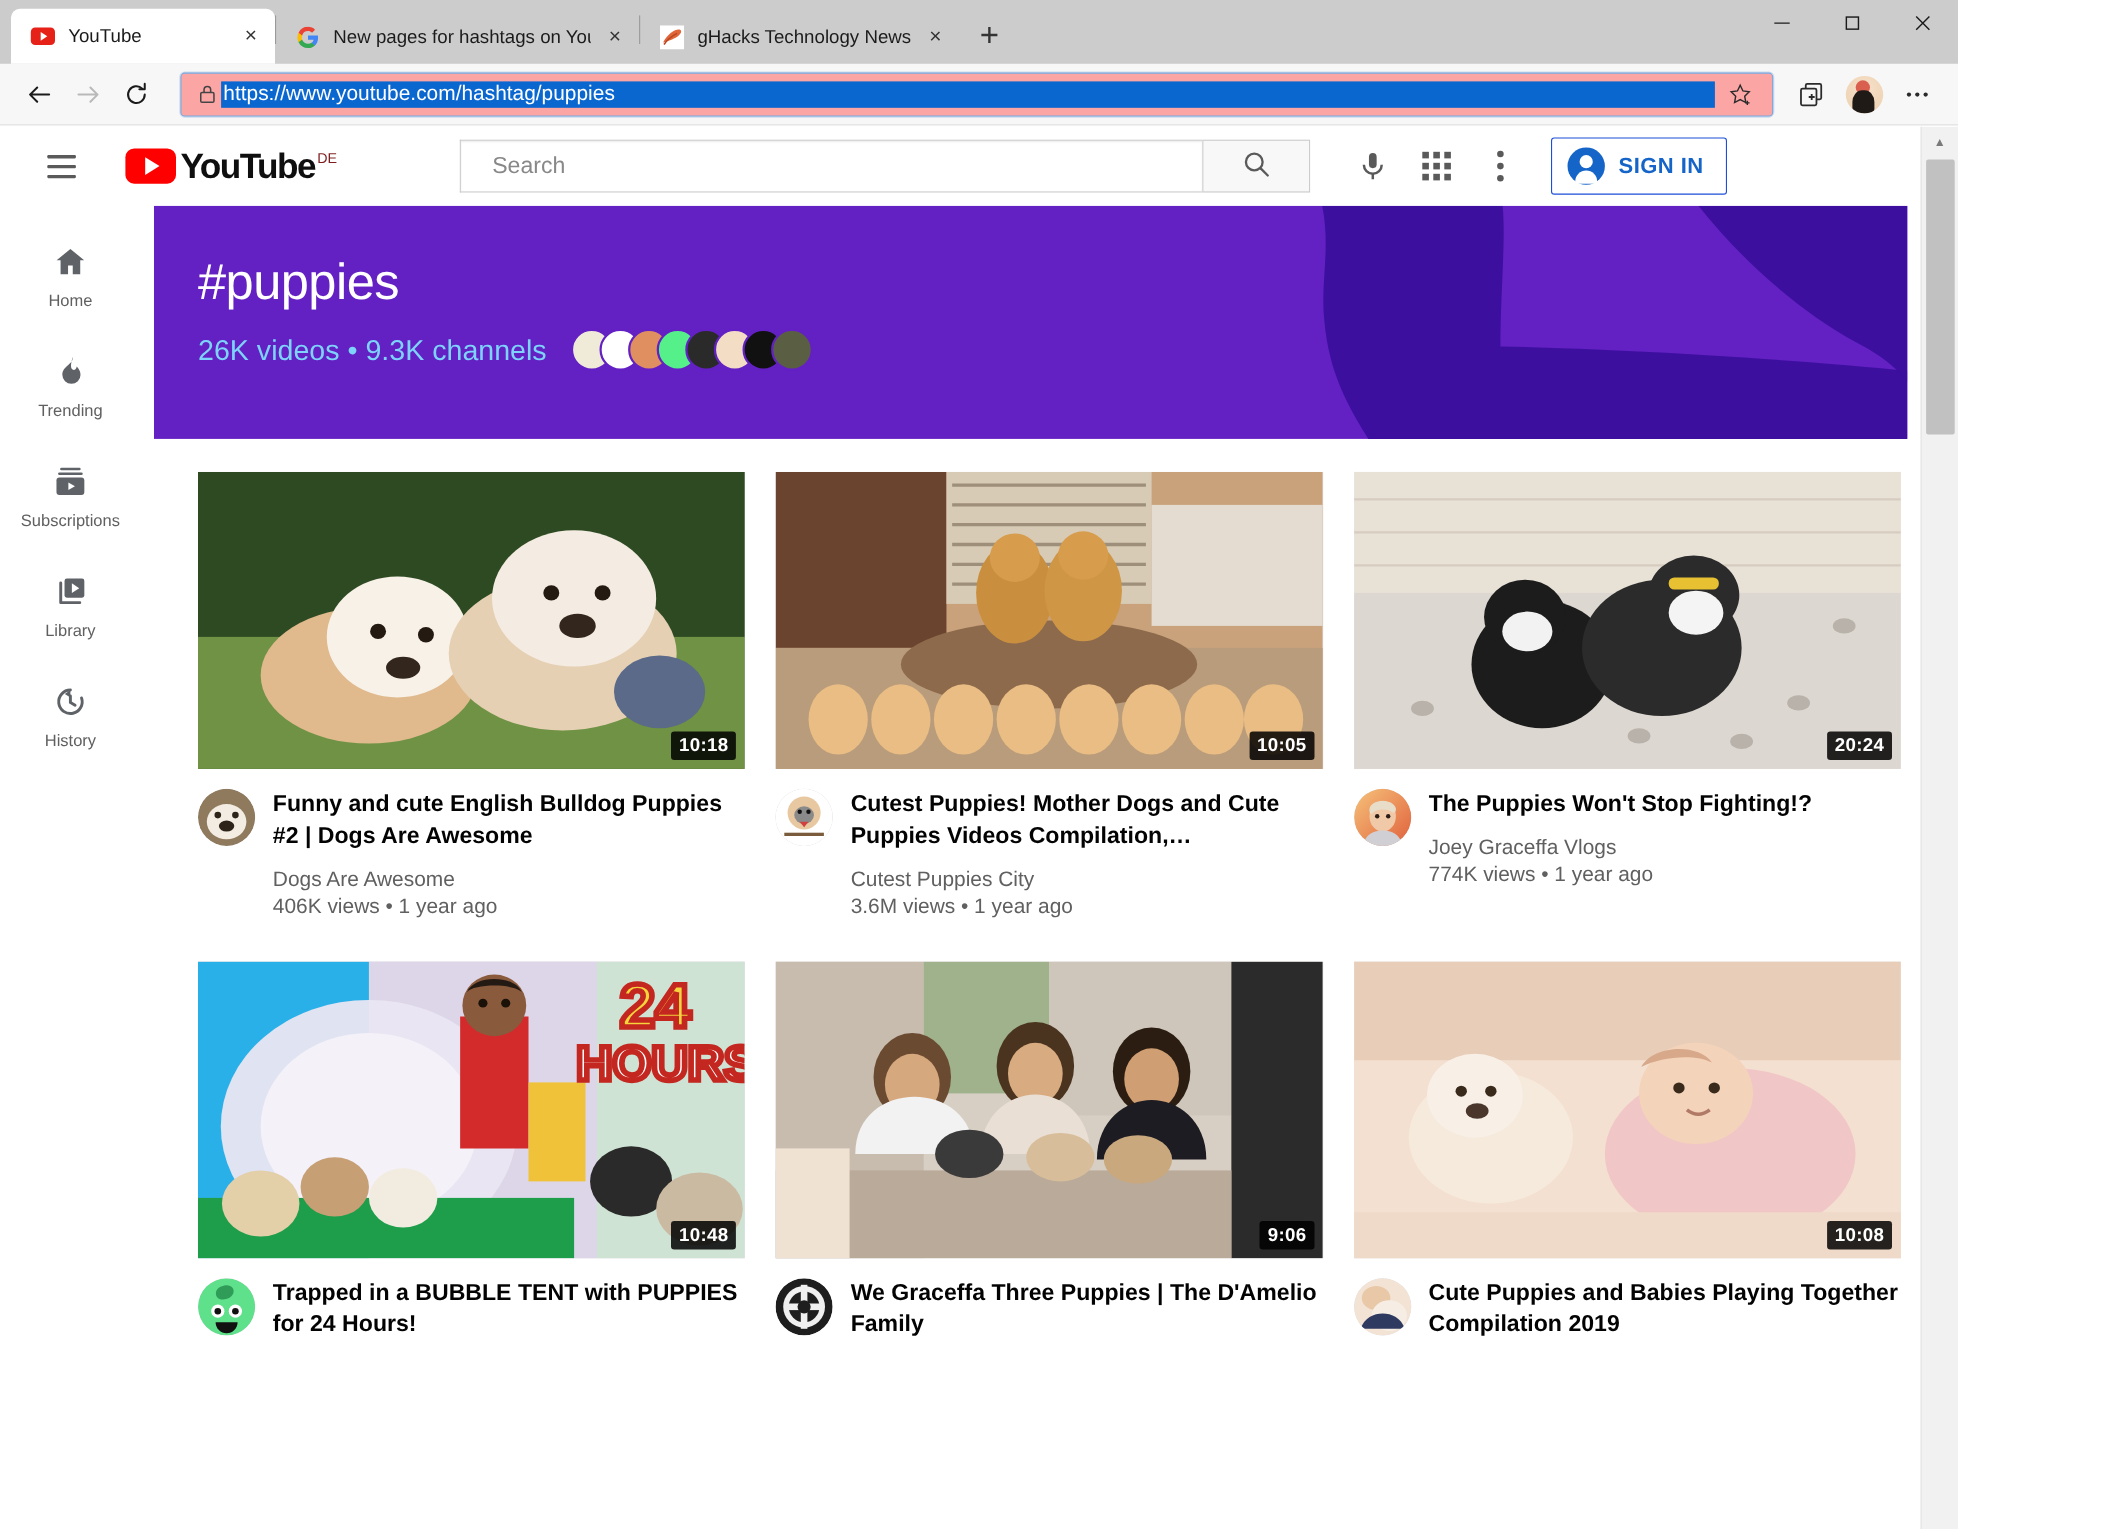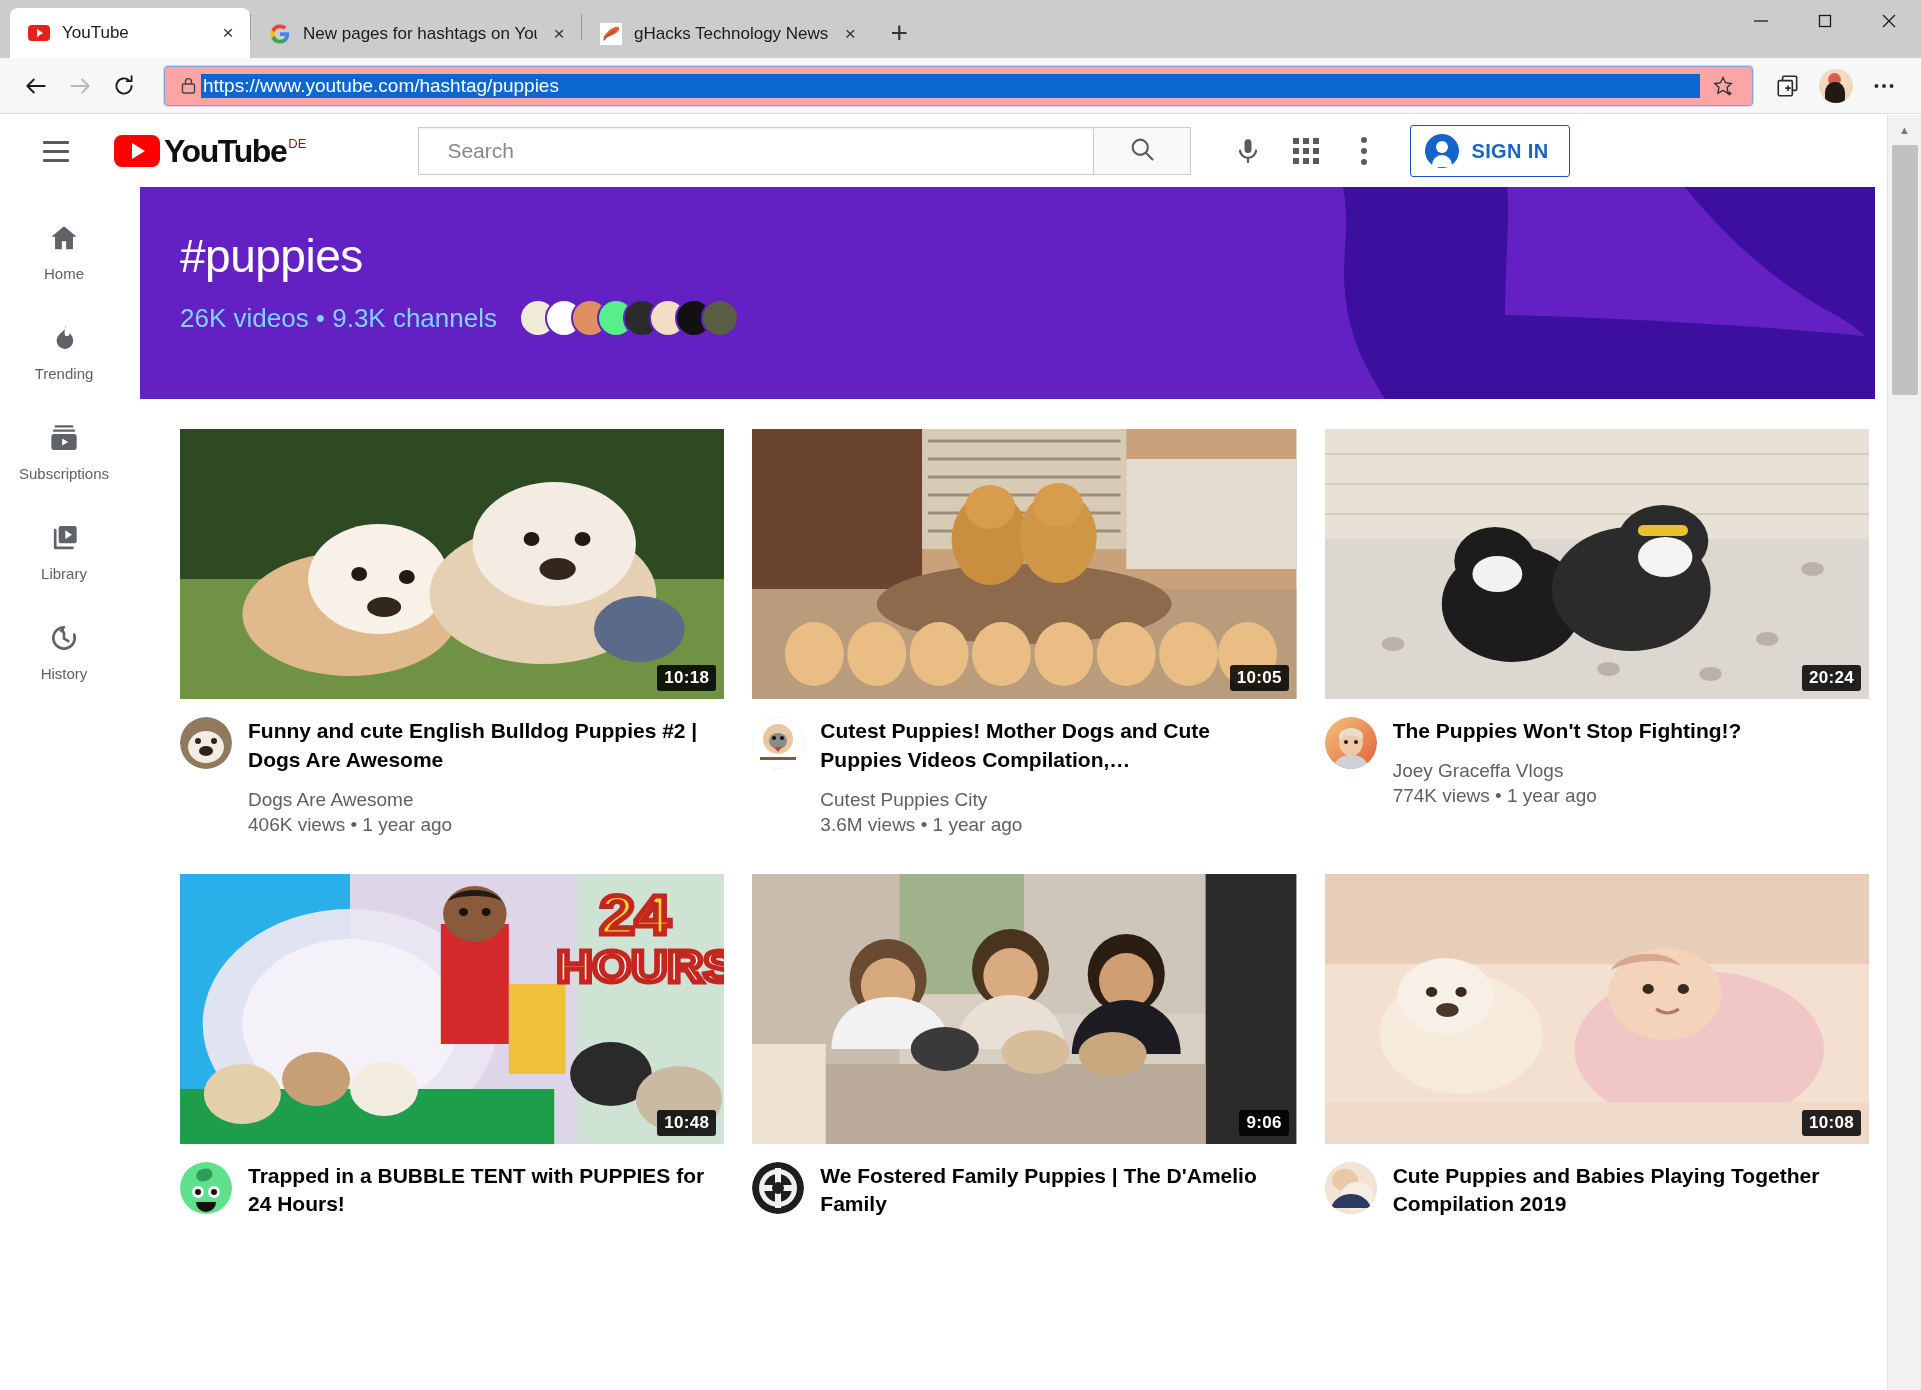--- a/index.html
+++ b/index.html
@@ -4,21 +4,21 @@
 <style>
   * { box-sizing: border-box; margin: 0; padding: 0; }
   html, body {
     width: 1921px; height: 1390px;
     overflow: hidden;
     font-family: "Liberation Sans", sans-serif;
     background: #ffffff;
   }
 
   
-  .browser { width: 1921px; height: 1390px; position: relative; background: #ffffff; }
+  .browser { width: 1780px; height: 1390px; position: relative; background: #ffffff; }
 
   .titlebar {
     height: 58px; background: #cccccc;
     display: flex; align-items: flex-end; position: relative;
   }
   .tabstrip { display: flex; align-items: flex-end; height: 58px; padding-left: 10px; flex: 1; }
 
   .tab {
     display: flex; align-items: center;
     height: 48px; padding: 0 8px 0 18px;
@@ -758,21 +758,21 @@
                   <svg viewBox="0 0 52 52" width="52" height="52">
                     <circle cx="26" cy="26" r="26" fill="#1e1e1e"></circle>
                     <circle cx="26" cy="26" r="19" fill="#f0f0f0"></circle>
                     <circle cx="26" cy="26" r="14" fill="#1e1e1e"></circle>
                     <rect x="23" y="6" width="6" height="40" fill="#f0f0f0"></rect>
                     <rect x="8" y="23" width="36" height="6" fill="#f0f0f0"></rect>
                     <circle cx="26" cy="26" r="6" fill="#1e1e1e"></circle>
                   </svg>
                 </span>
                 <span class="card-text">
-                  <span class="v-title" style="display:block">We Fostered Family Puppies | The D'Amelio Family</span>
+                  <span class="v-title" style="display:block">We Graceffa Three Puppies | The D'Amelio Family</span>
                   <span class="v-channel" style="display:block"></span>
                   <span class="v-stats" style="display:block"></span>
                 </span>
               </div>
             </div>
 
             <div class="card">
               <div class="thumb">
                 <svg class="thumb-img" viewBox="0 0 480 270" preserveAspectRatio="none">
                   <rect width="480" height="270" fill="#f0dccd"></rect>

